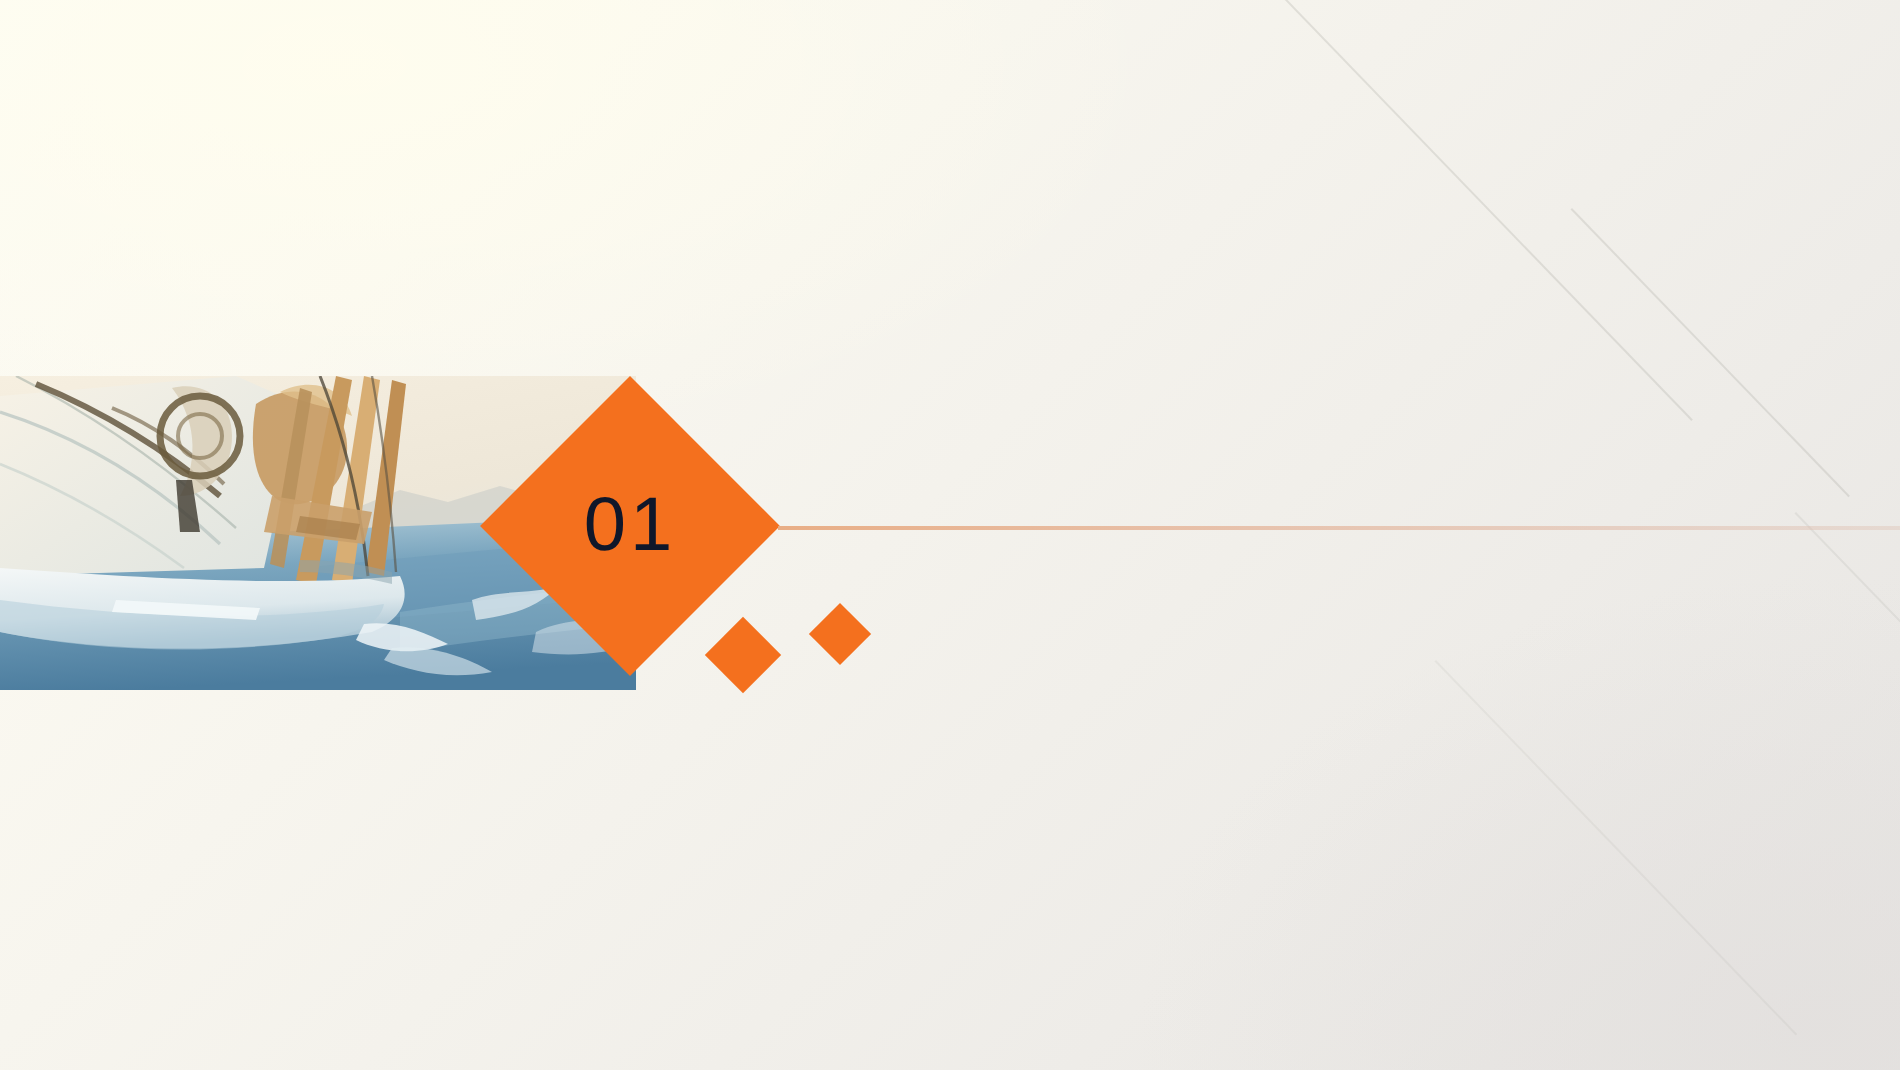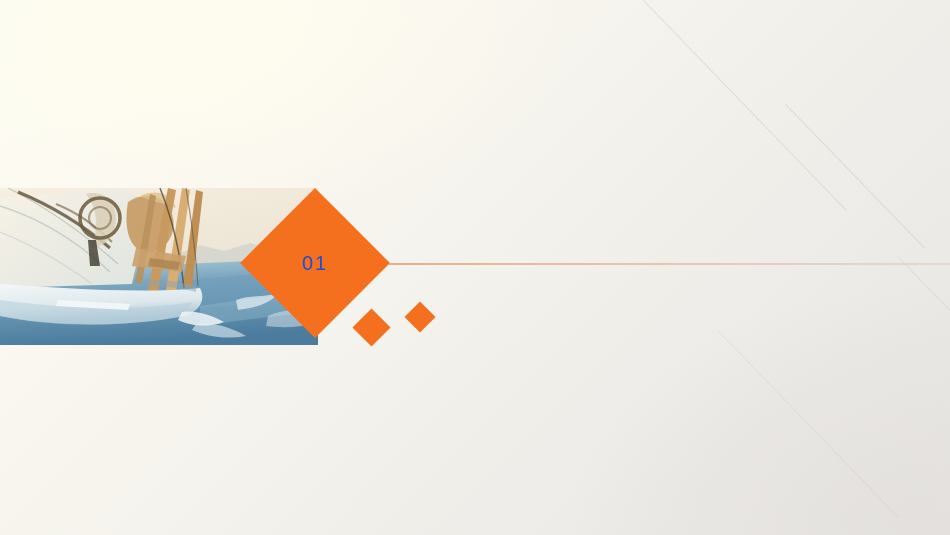--- a/index.html
+++ b/index.html
@@ -75,22 +75,22 @@
   }
   .dia-main-label {
     position: absolute;
     left: 262px;
     top: 210px;
     width: 106px;
     height: 106px;
     display: flex;
     align-items: center;
     justify-content: center;
-    color: #1d4ed8;
-    font-size: 20px;
+    color: #0f172a;
+    font-size: 38px;
     letter-spacing: 2px;
     font-weight: 400;
     pointer-events: none;
   }
   .dia-sm-1 {
     left: 358px;
     top: 314px;
     width: 27px;
     height: 27px;
   }

